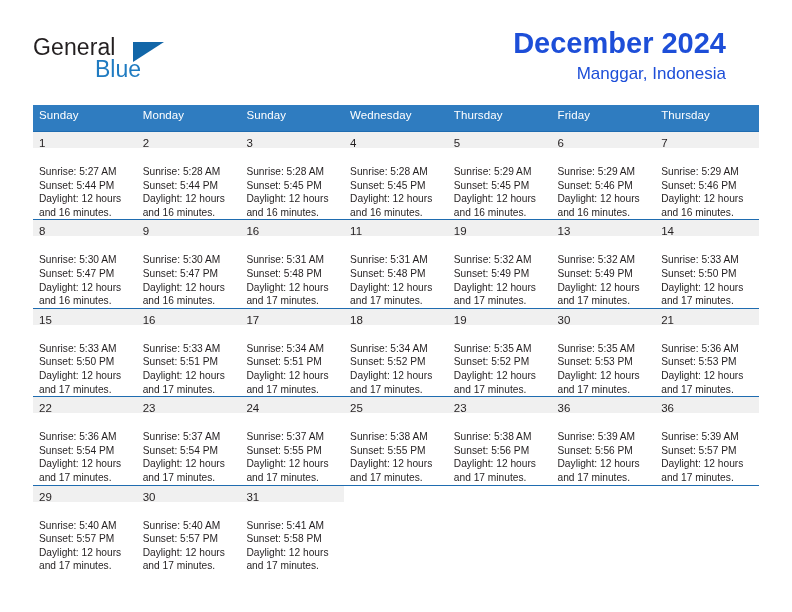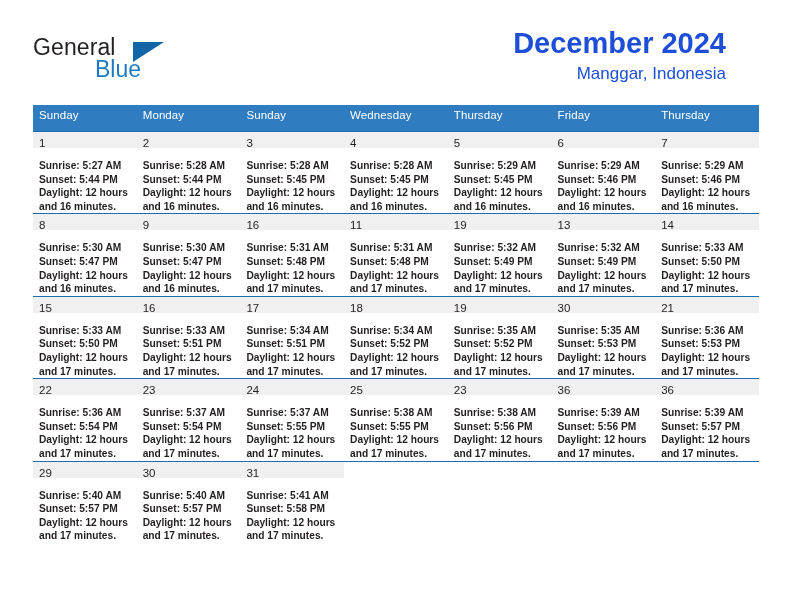--- a/index.html
+++ b/index.html
@@ -126,22 +126,21 @@
     height: 16px;
     padding: 1px 0 1px 6px;
     box-sizing: border-box;
   }
   .daynum {
     font-size: 11.5px;
     color: #231f20;
     line-height: 14px;
   }
   .cell-body {
-    padding: 11px 4px 0 6px;
-    font-weight: bold;
+    padding: 17px 4px 0 6px;
   }
   .cell-body div {
     font-size: 10.2px;
     line-height: 13.6px;
     color: #231f20;
     white-space: nowrap;
   }
 </style>
 </head>
 <body>

